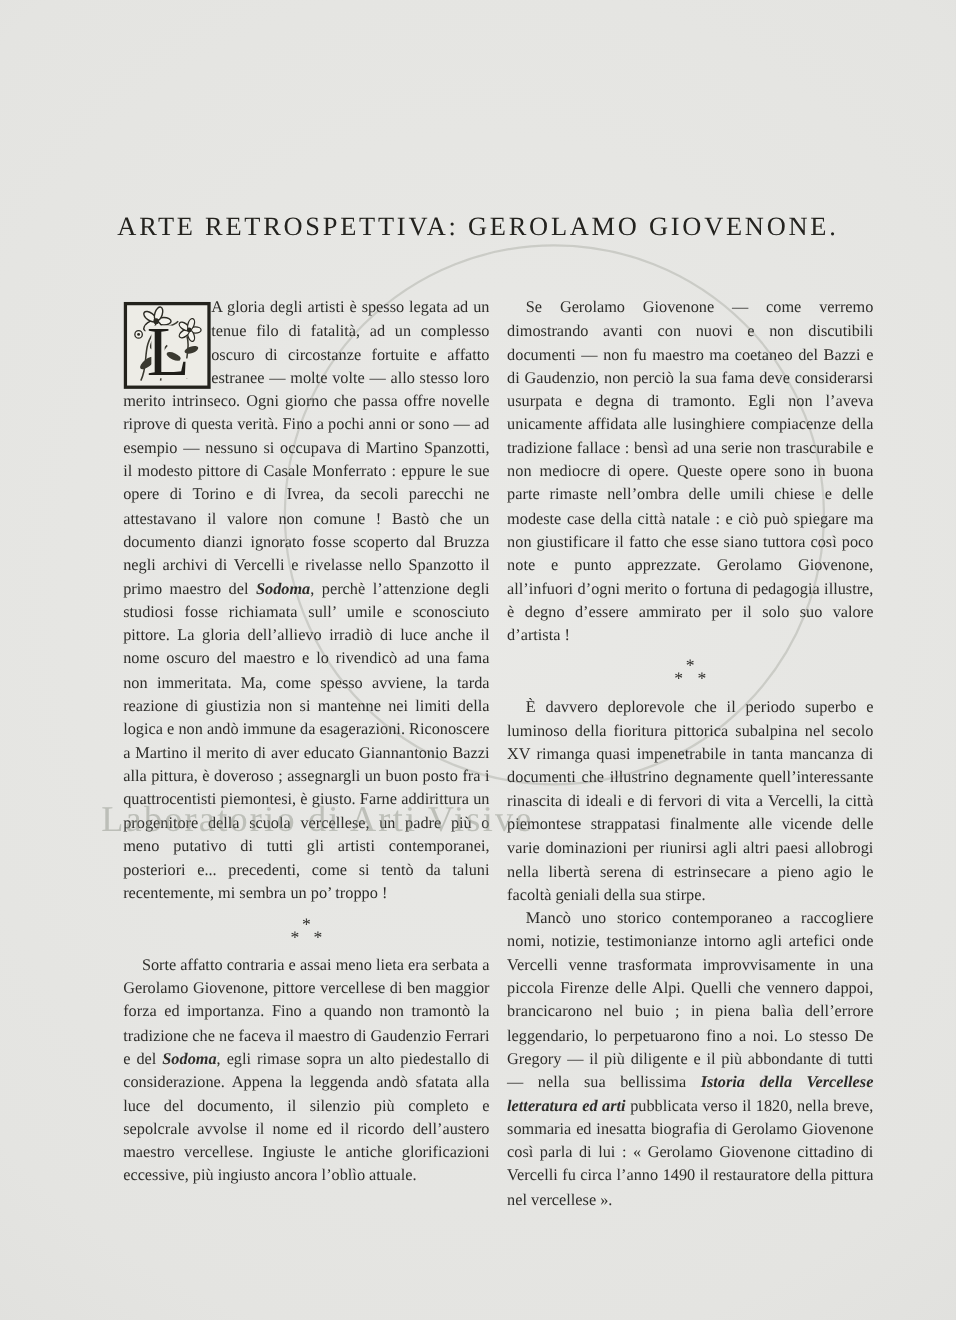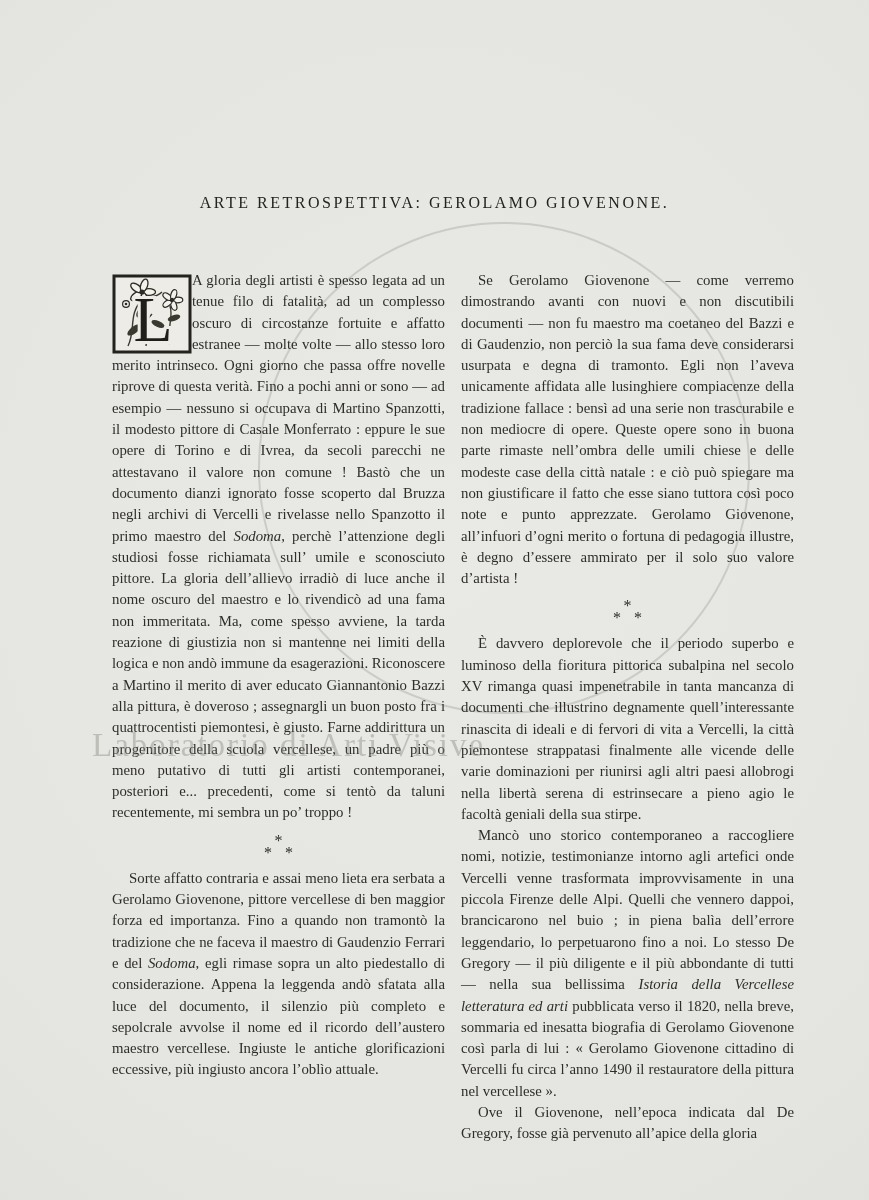--- a/index.html
+++ b/index.html
@@ -9,21 +9,21 @@
     margin:0 auto;
     background:#e3e3e0;
     background-image: radial-gradient(ellipse 130% 105% at 50% 45%, #e9e9e6 0%, #e4e4e1 55%, #d7d7d4 100%);
     overflow:hidden;
     color:#2e2d2a;
     font-family:"Liberation Serif","DejaVu Serif",serif;
   }
   .title {
     position:absolute; top:194px; left:0; width:100%;
     text-align:center;
-    font-size:16px; font-weight:normal;
+    font-size:24px; font-weight:normal;
     letter-spacing:2.5px;
     color:#24231f;
     margin:0;
   }
   .columns {
     position:absolute; top:270px; left:112px;
     width:682px;
     display:flex; gap:16px;
   }
   .col {
@@ -60,21 +60,21 @@
     color:rgba(138,141,130,0.45);
     pointer-events:none;
   }
   .stamp-circle {
     position:absolute; left:258px; top:222px;
     width:488px; height:488px;
     border:2px solid rgba(142,145,136,0.32);
     border-radius:50%;
     pointer-events:none;
   }
-  i { font-style:italic; }
+  i { font-style:italic;font-weight:bold; }
 </style>
 </head>
 <body>
 
 <div class="page">
 
   <div class="stamp-circle"></div>
 
   <h1 class="title">ARTE RETROSPETTIVA: GEROLAMO GIOVENONE.</h1>
 
@@ -128,21 +128,20 @@
     </div>
 
     <div class="col">
       <p class="ind">Se Gerolamo Giovenone — come verremo dimostrando avanti con nuovi e non discutibili documenti — non fu maestro ma coetaneo del Bazzi e di Gaudenzio, non perciò la sua fama deve considerarsi usurpata e degna di tramonto. Egli non l’aveva unicamente affidata alle lusinghiere compiacenze della tradizione fallace : bensì ad una serie non trascurabile e non mediocre di opere. Queste opere sono in buona parte rimaste nell’ombra delle umili chiese e delle modeste case della città natale : e ciò può spiegare ma non giustificare il fatto che esse siano tuttora così poco note e punto apprezzate. Gerolamo Giovenone, all’infuori d’ogni merito o fortuna di pedagogia illustre, è degno d’essere ammirato per il solo suo valore d’artista !</p>
       <div class="asterism">
         <span class="top">*</span>
         <span class="bottom">* *</span>
       </div>
       <p class="ind">È davvero deplorevole che il periodo superbo e luminoso della fioritura pittorica subalpina nel secolo XV rimanga quasi impenetrabile in tanta mancanza di documenti che illustrino degnamente quell’interessante rinascita di ideali e di fervori di vita a Vercelli, la città piemontese strappatasi finalmente alle vicende delle varie dominazioni per riunirsi agli altri paesi allobrogi nella libertà serena di estrinsecare a pieno agio le facoltà geniali della sua stirpe.</p>
       <p class="ind">Mancò uno storico contemporaneo a raccogliere nomi, notizie, testimonianze intorno agli artefici onde Vercelli venne trasformata improvvisamente in una piccola Firenze delle Alpi. Quelli che vennero dappoi, brancicarono nel buio ; in piena balìa dell’errore leggendario, lo perpetuarono fino a noi. Lo stesso De Gregory — il più diligente e il più abbondante di tutti — nella sua bellissima <i>Istoria della Vercellese letteratura ed arti</i> pubblicata verso il 1820, nella breve, sommaria ed inesatta biografia di Gerolamo Giovenone così parla di lui : « Gerolamo Giovenone cittadino di Vercelli fu circa l’anno 1490 il restauratore della pittura nel vercellese ».</p>
-      <p class="ind">Ove il Giovenone, nell’epoca indicata dal De Gregory, fosse già pervenuto all’apice della gloria</p>
     </div>
 
   </div>
 
   <div class="watermark">
     <div>Laboratorio di Arti Visive</div>
   </div>
 
 </div>
 

